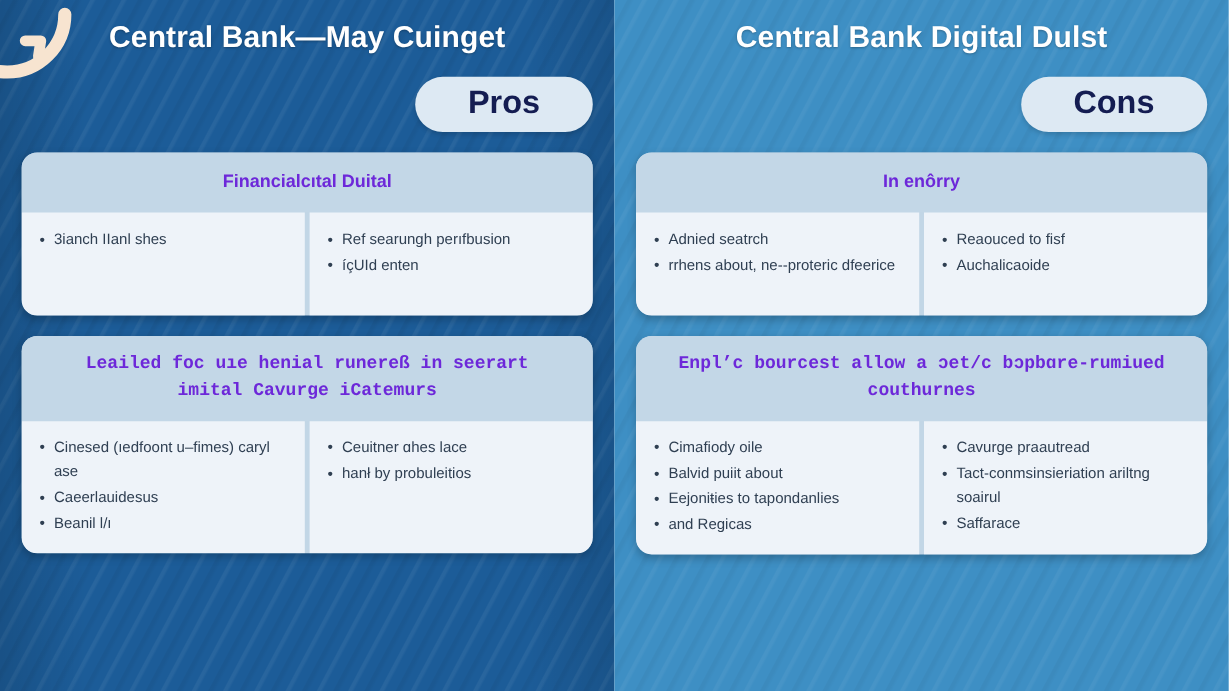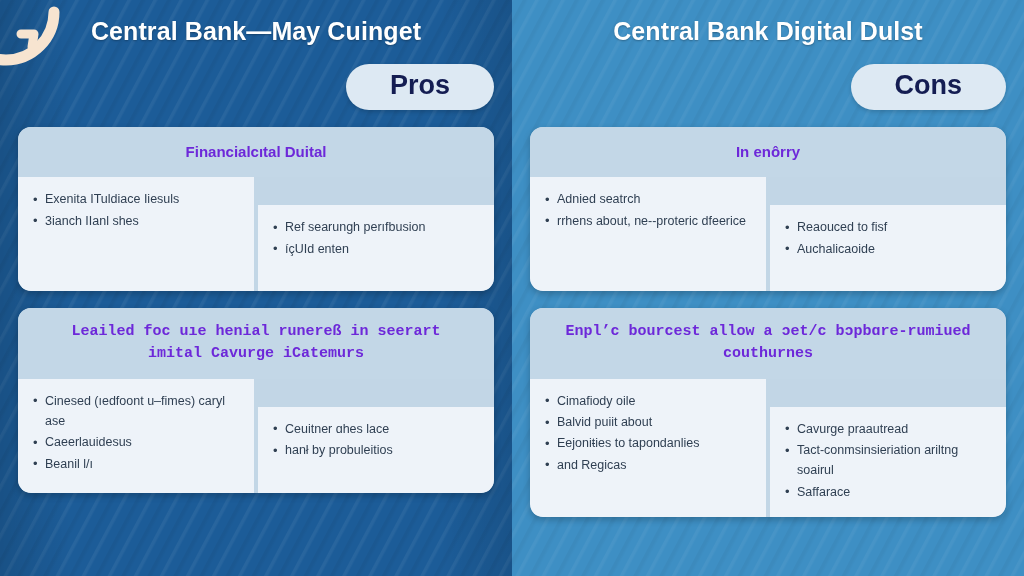--- a/index.html
+++ b/index.html
@@ -132,21 +132,21 @@
     gap: 4px;
     background: transparent;
   }
   .panel {
     flex: 1 1 50%;
     background: #eef3f9;
     padding: 12px 10px 14px 14px;
     min-height: 86px;
   }
   .panel.left-pane  { border-bottom-left-radius: 13px; }
-  .panel.right-pane { border-bottom-right-radius: 13px; margin-top: 28px; }
+  .panel.right-pane { border-bottom-right-radius: 13px; }
 
   ul.bullets {
     list-style: none;
     margin: 0;
     padding: 0;
   }
   ul.bullets li {
     position: relative;
     padding-left: 13px;
     color: #2f3f52;
@@ -186,21 +186,20 @@
 
       <div class="pill-wrap">
         <div class="pill">Pros</div>
       </div>
 
       <div class="card">
         <div class="card-head">Financialcıtal Duital</div>
         <div class="card-body">
           <div class="panel left-pane">
             <ul class="bullets">
-                <li>Exenita ITuldiace Iiesuls</li>
                 <li>3ianch IIanl shes</li>
               </ul>
           </div>
           <div class="panel right-pane">
             <ul class="bullets">
                 <li>Ref searungh perıfbusion</li>
                 <li>íçUId enten</li>
               </ul>
           </div>
         </div>

